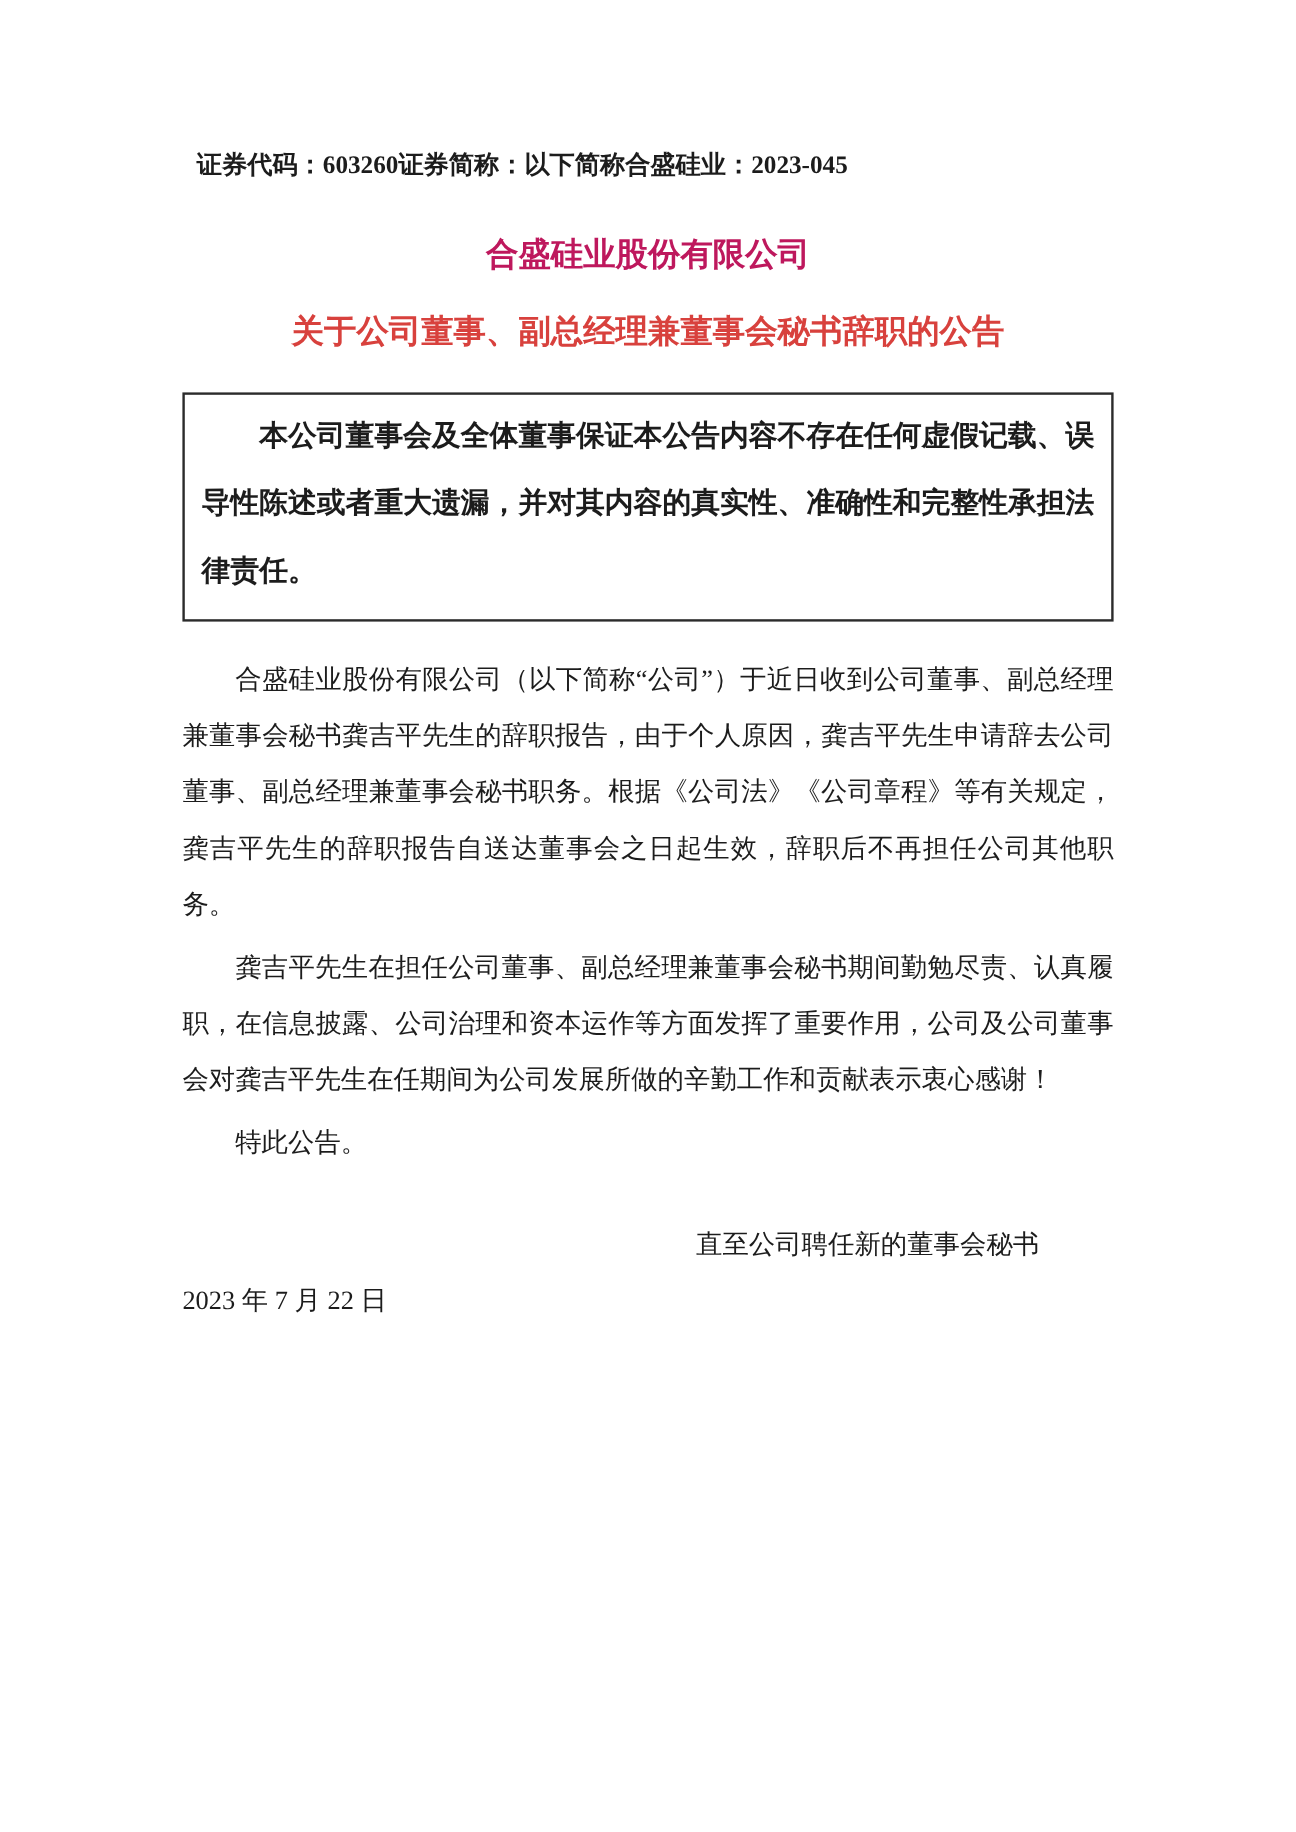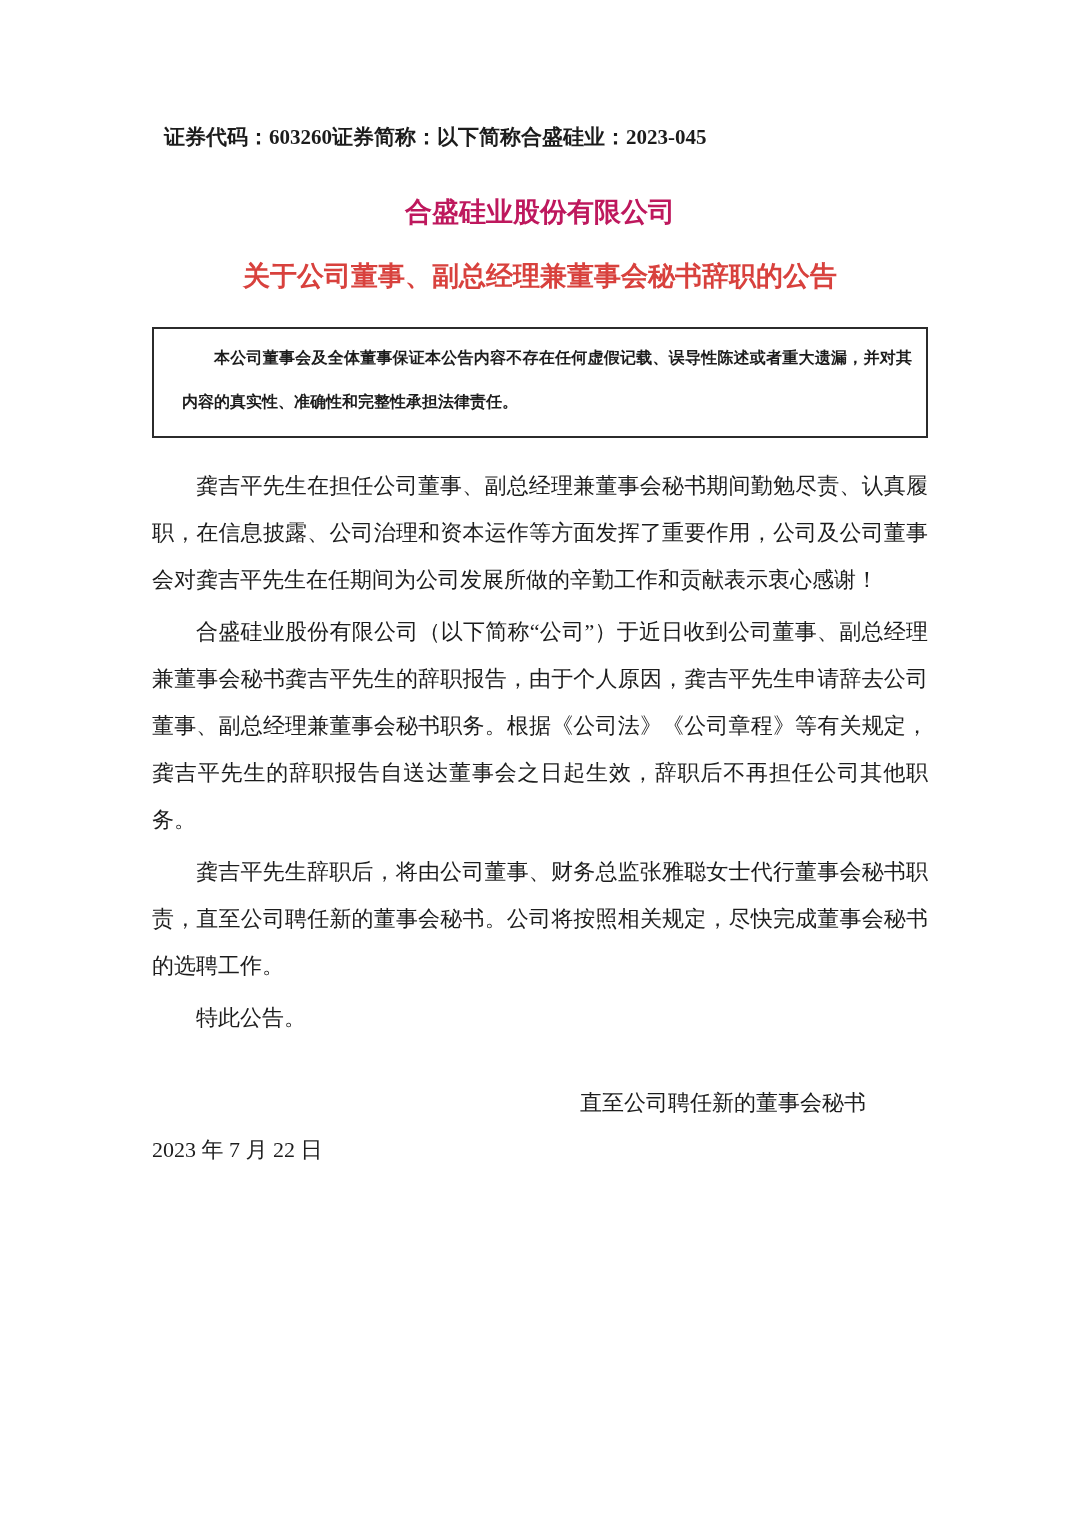--- a/index.html
+++ b/index.html
@@ -41,24 +41,24 @@
   .subtitle {
     text-align: center;
     font-weight: bold;
     font-size: 27px;
     line-height: 36px;
     margin-top: 28px;
   }
   .disclaimer-box {
     margin-top: 33px;
     border: 2px solid #2b2b2b;
-    padding: 7px 14px 12px 28px;
+    padding: 7px 14px 12px 14px;
     font-weight: bold;
-    font-size: 16px;
-    line-height: 44px;
+    font-size: 24px;
+    line-height: 56px;
     text-indent: 2em;
     text-align: justify;
   }
   .body-para {
     font-size: 22px;
     line-height: 47px;
     text-indent: 2em;
     text-align: justify;
     margin: 0;
   }
@@ -100,23 +100,22 @@
       <div class="pair"><span>合盛硅业：</span><span>2023-045</span></div>
     </div>
 
     <h1 class="title" style="color: #be185d;">合盛硅业股份有限公司</h1>
 
     <h2 class="subtitle" style="color: rgb(216, 65, 61);">关于公司董事、副总经理兼董事会秘书辞职的公告</h2>
 
     <div class="disclaimer-box">本公司董事会及全体董事保证本公告内容不存在任何虚假记载、误导性陈述或者重大遗漏，并对其内容的真实性、准确性和完整性承担法律责任。</div>
 
     <div class="body-section">
+      <p class="body-para">合盛硅业股份有限公司（以下简称“公司”）于近日收到公司董事、副总经理兼董事会秘书龚吉平先生的辞职报告，由于个人原因，龚吉平先生申请辞去公司董事、副总经理兼董事会秘书职务。根据《公司法》《公司章程》等有关规定，龚吉平先生的辞职报告自送达董事会之日起生效，辞职后不再担任公司其他职务。</p>
       <p class="body-para">龚吉平先生在担任公司董事、副总经理兼董事会秘书期间勤勉尽责、认真履职，在信息披露、公司治理和资本运作等方面发挥了重要作用，公司及公司董事会对龚吉平先生在任期间为公司发展所做的辛勤工作和贡献表示衷心感谢！</p>
-      <p class="body-para">合盛硅业股份有限公司（以下简称“公司”）于近日收到公司董事、副总经理兼董事会秘书龚吉平先生的辞职报告，由于个人原因，龚吉平先生申请辞去公司董事、副总经理兼董事会秘书职务。根据《公司法》《公司章程》等有关规定，龚吉平先生的辞职报告自送达董事会之日起生效，辞职后不再担任公司其他职务。</p>
-      <p class="body-para">龚吉平先生辞职后，将由公司董事、财务总监张雅聪女士代行董事会秘书职责，直至公司聘任新的董事会秘书。公司将按照相关规定，尽快完成董事会秘书的选聘工作。</p>
       <p class="closing">特此公告。</p>
     </div>
 
     <div class="signature">直至公司聘任新的董事会秘书</div>
     <div class="sign-date">2023 年 7 月 22 日</div>
 
   </div>
 </div>
 
 </body></html>

